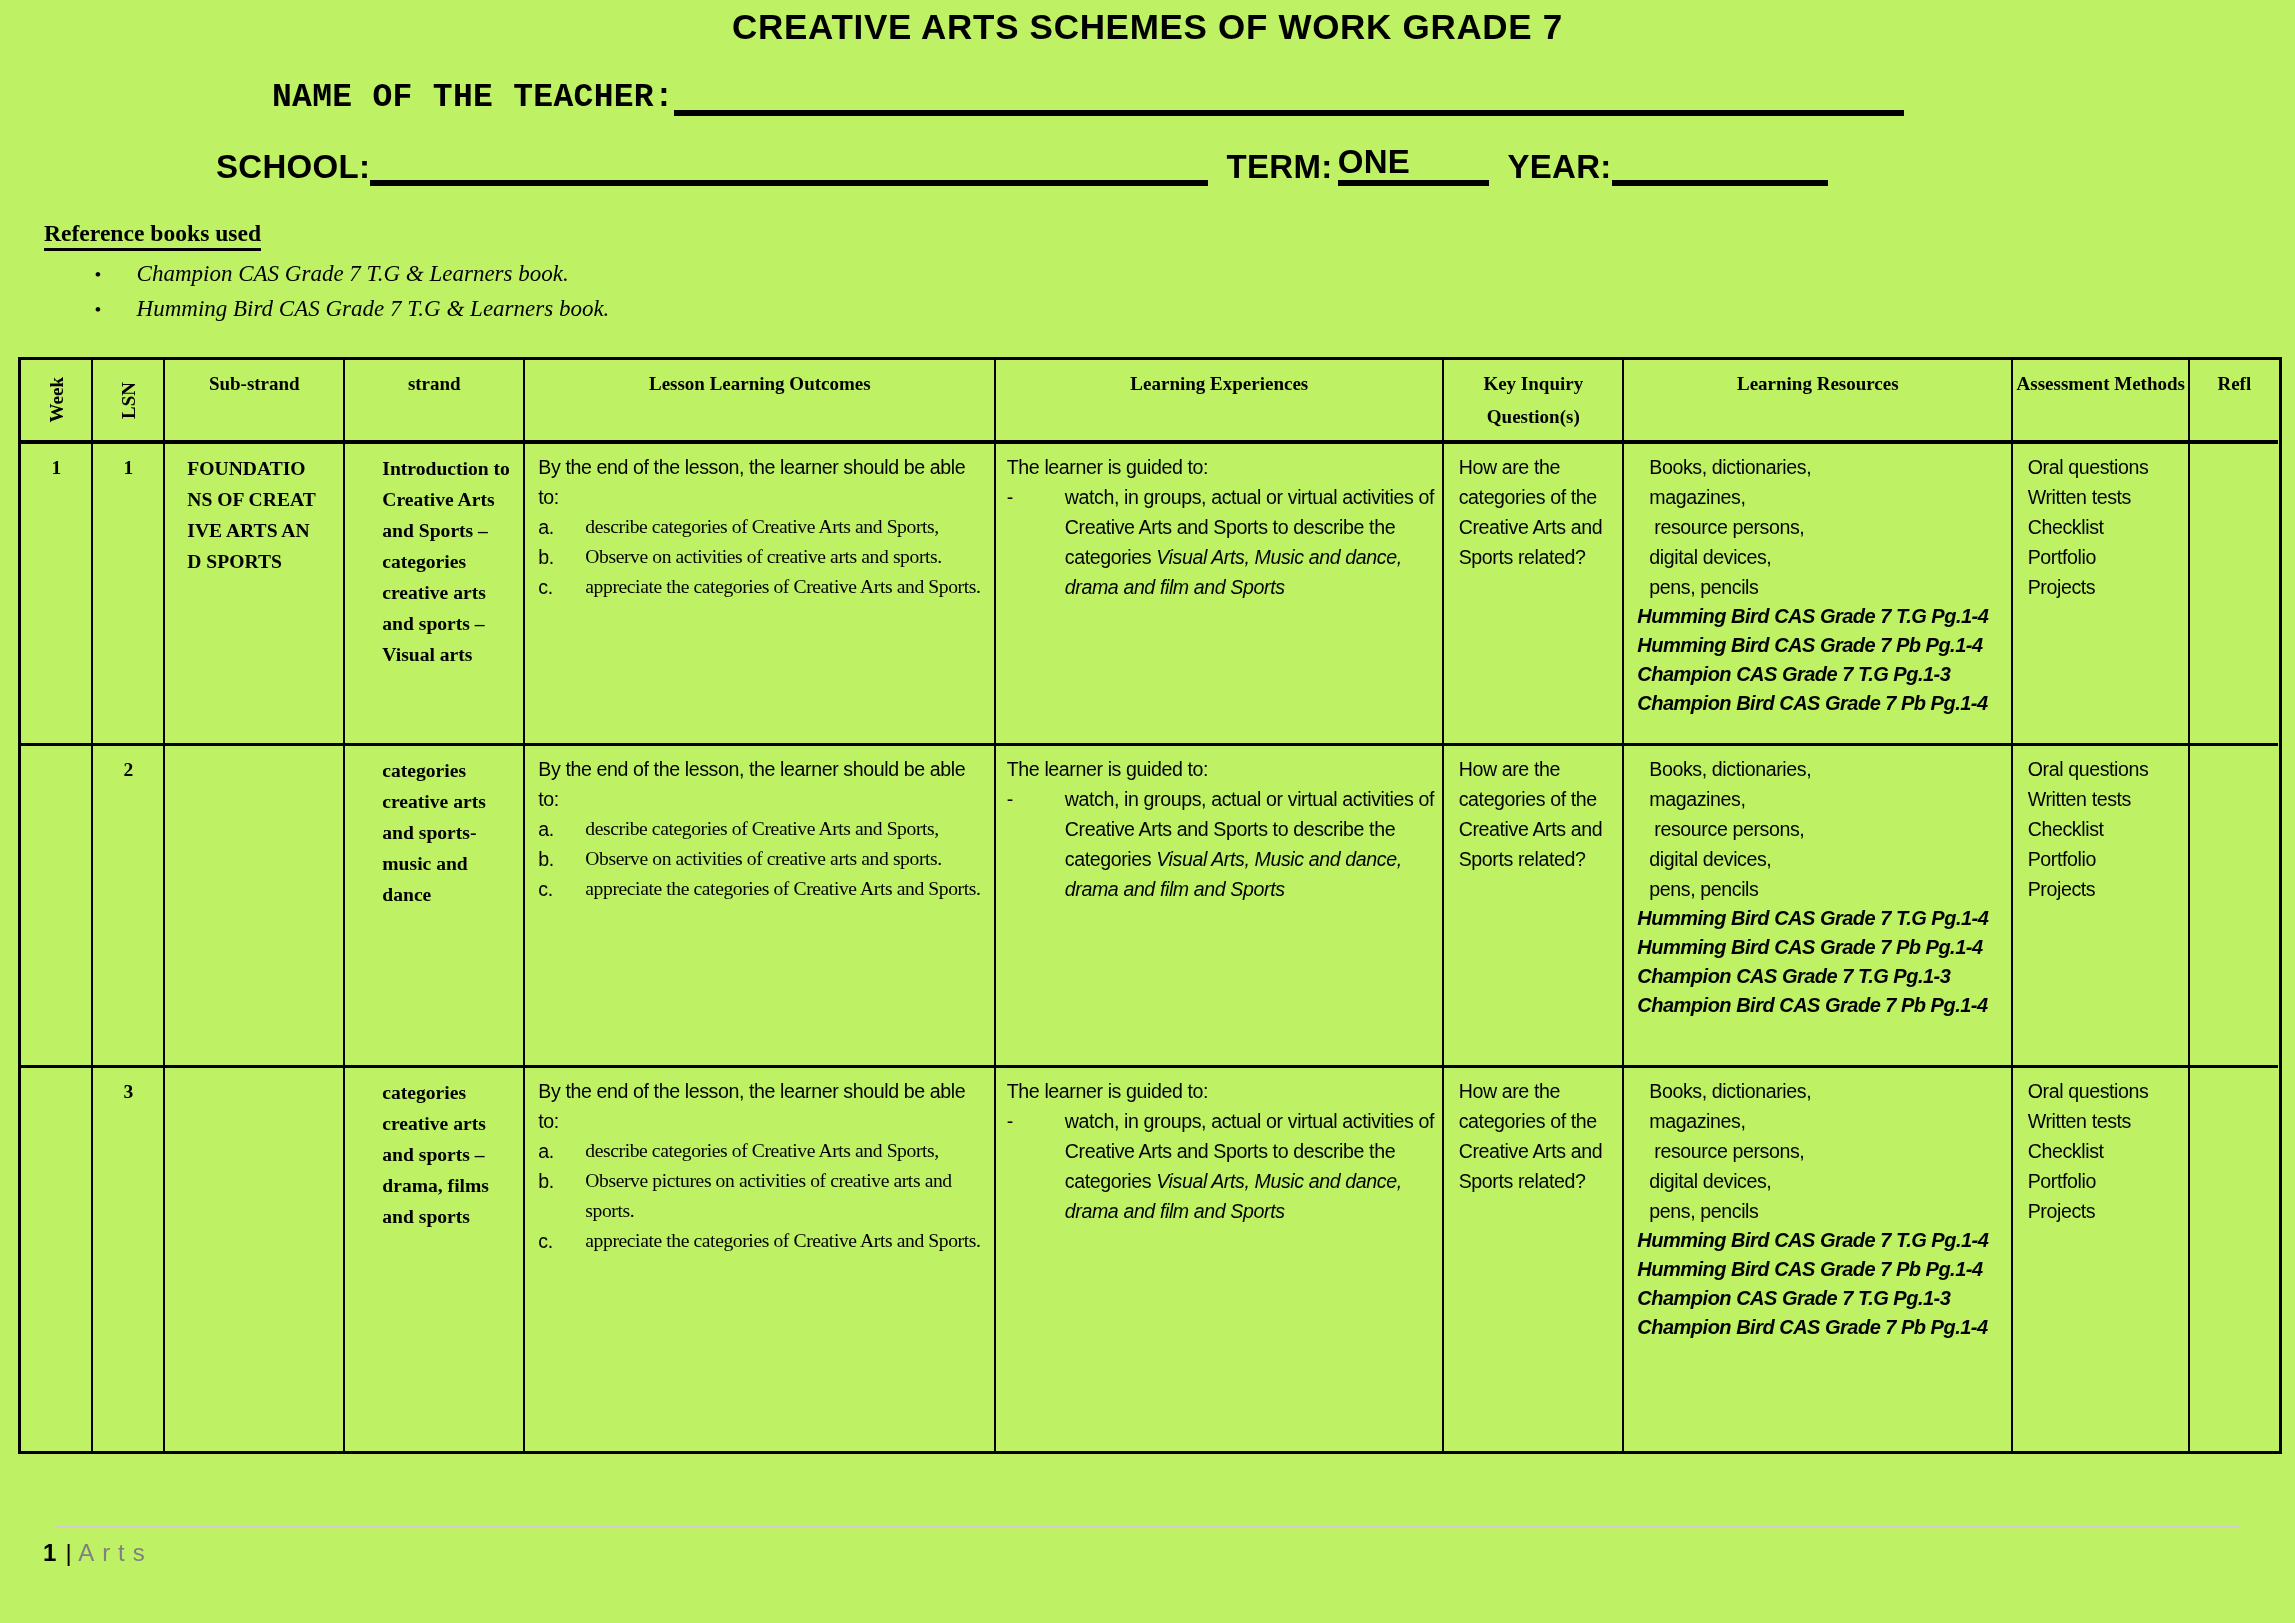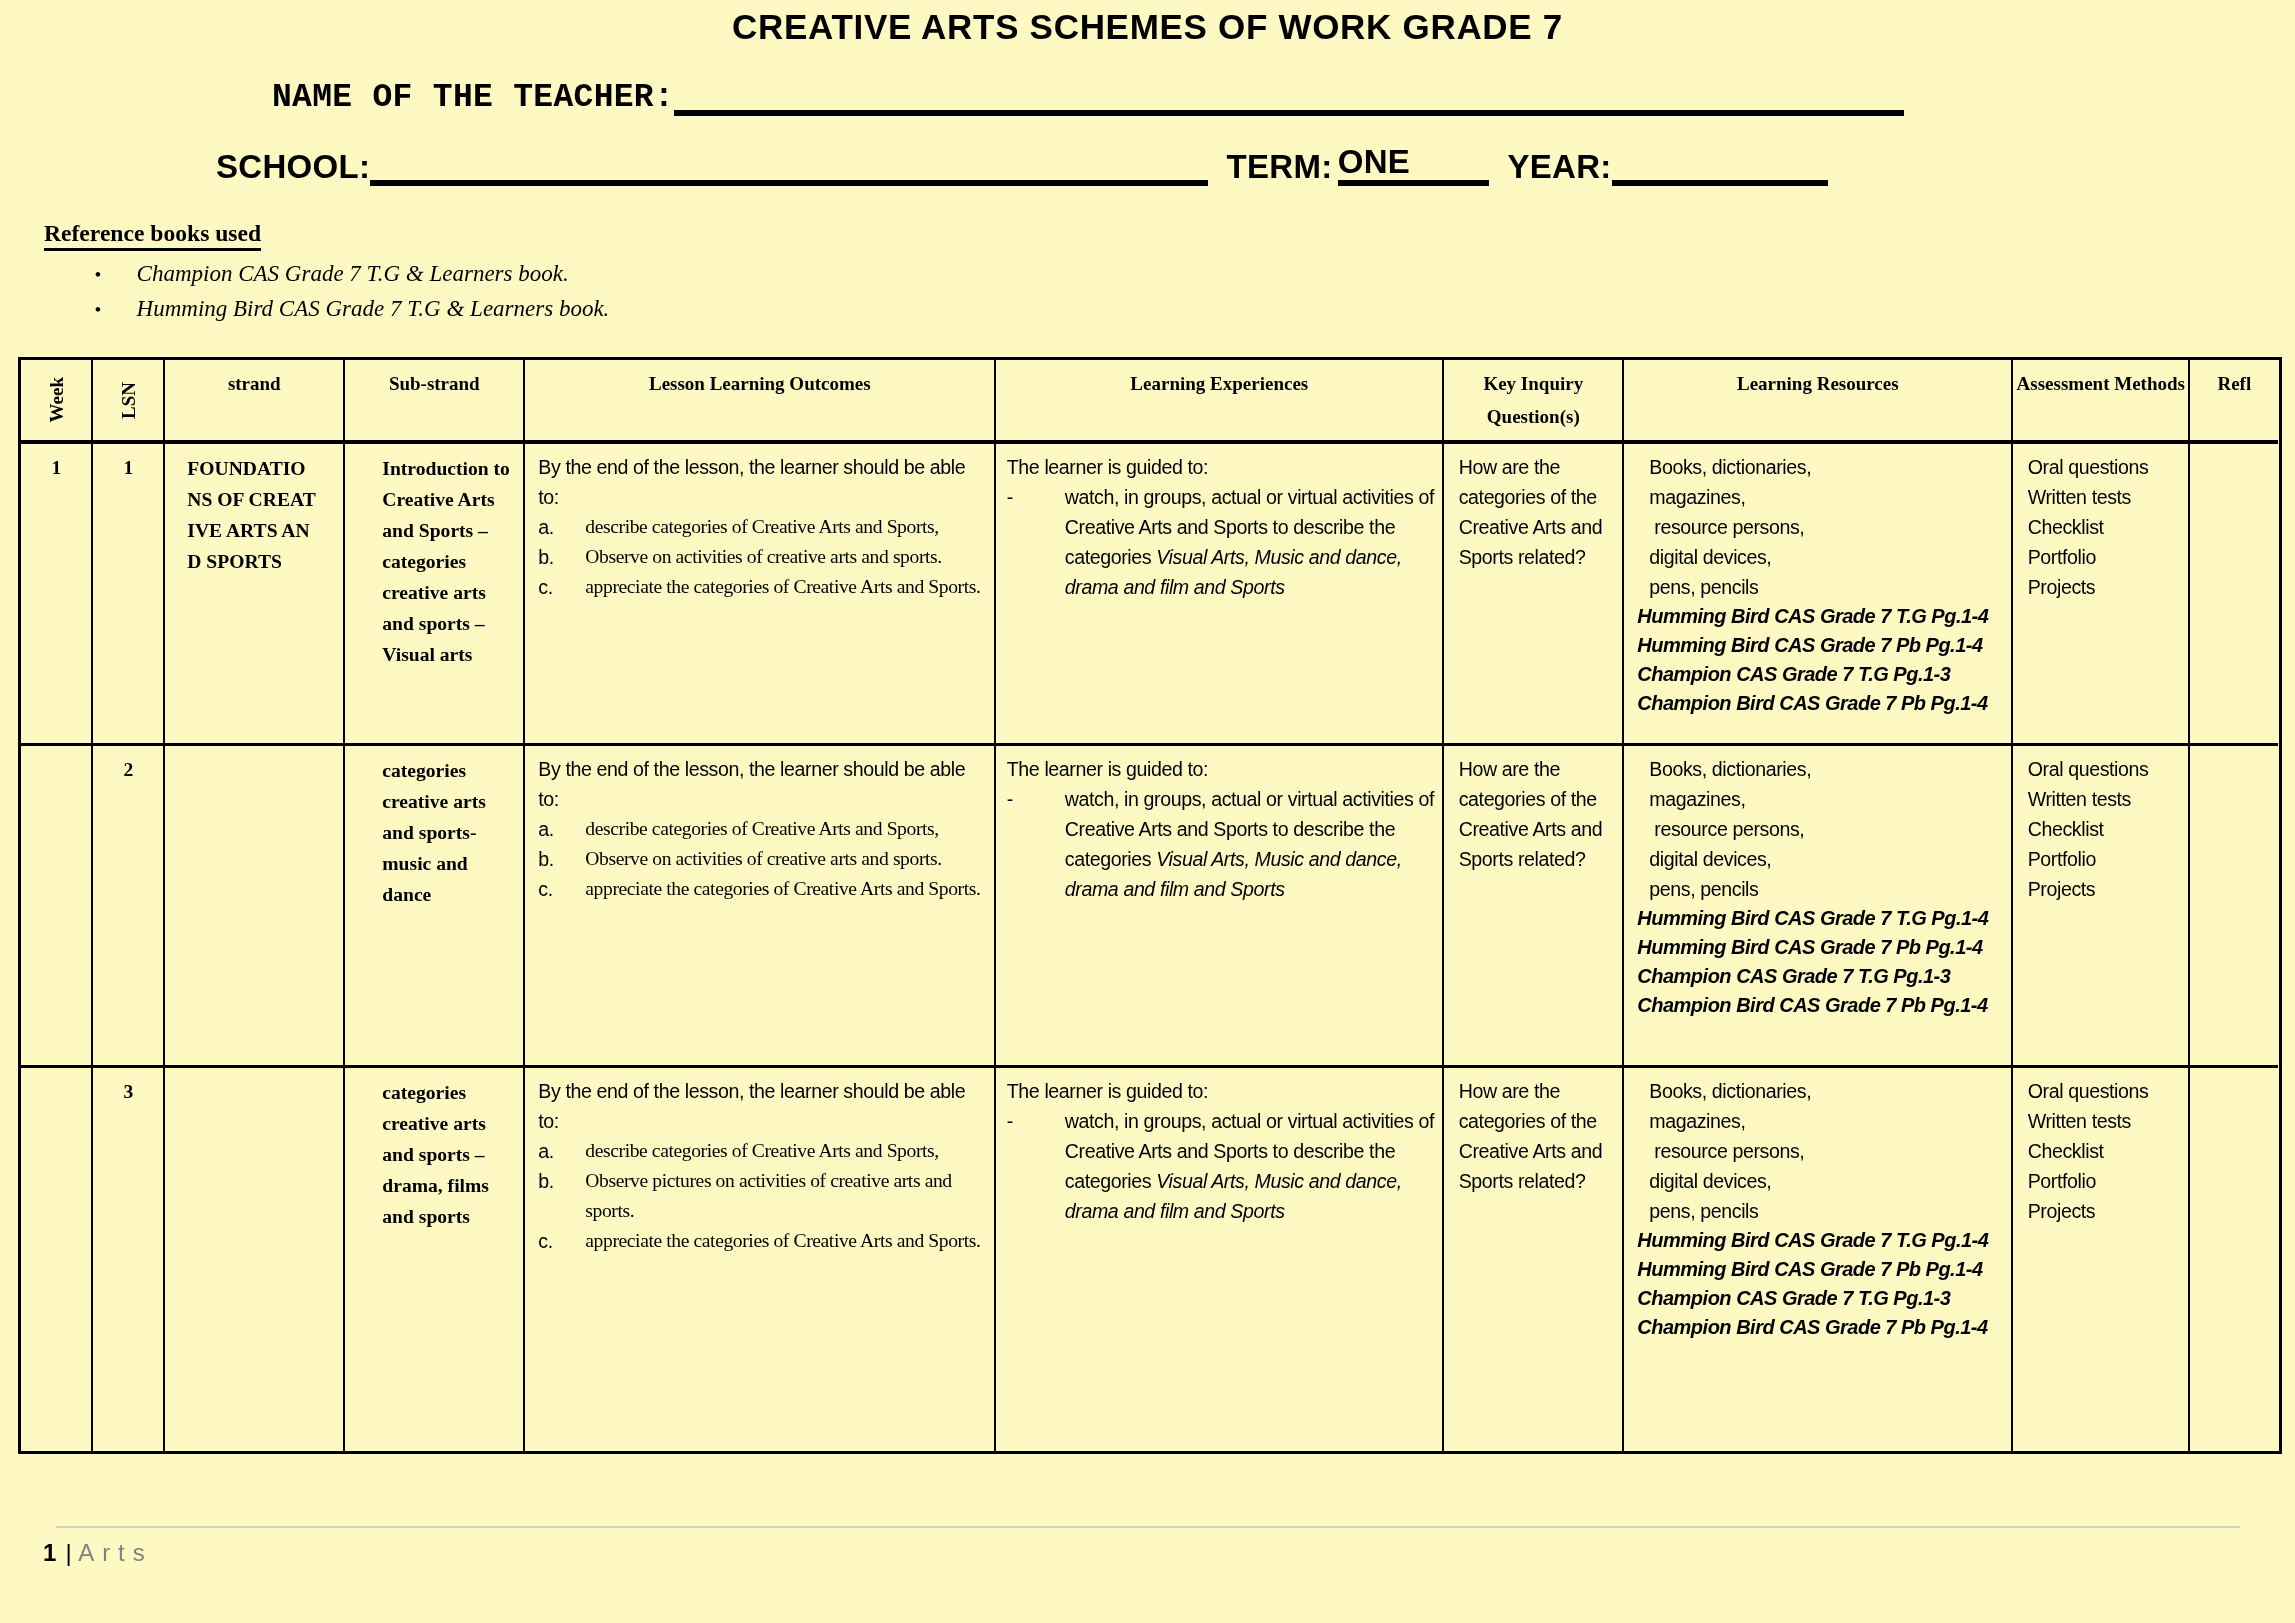--- a/index.html
+++ b/index.html
@@ -1,19 +1,19 @@
 <!DOCTYPE html>
 <html style="font-size:10.5px"><head>
 <meta charset="utf-8">
 <style>
   html,body{margin:0;padding:0;background:#ffffff;}
   .page{
     position:relative;
     width:2295px;height:1623px;
-    background:#fef9c3;
+    background:#bef264;
     font-family:"Liberation Sans", sans-serif;
     color:#000;
     overflow:hidden;
   }
   
   .title{
     position:absolute;top:6.5px;left:0;right:0;
     text-align:center;
     font-family:"Liberation Sans", sans-serif;
     font-weight:800;font-size:35px;letter-spacing:0.7px;
@@ -115,22 +115,22 @@
   </div>
 
   <div class="tbl">
 
     <div class="c h h-rot">
         <span class="vrt">Week</span>
       </div>
     <div class="c h h-rot">
         <span class="vrt">LSN</span>
       </div>
+    <div class="c h">Sub-strand</div>
     <div class="c h">strand</div>
-    <div class="c h">Sub-strand</div>
     <div class="c h">Lesson Learning Outcomes</div>
     <div class="c h">Learning Experiences</div>
     <div class="c h">Key Inquiry Question(s)</div>
     <div class="c h">Learning Resources</div>
     <div class="c h">Assessment Methods</div>
     <div class="c h lastcol">Refl</div>
 
     <div class="c serifb c-num">1</div>
     <div class="c serifb c-num">1</div>
     <div class="c serifb c-strand">FOUNDATIONS OF CREATIVE ARTS AND SPORTS</div>

